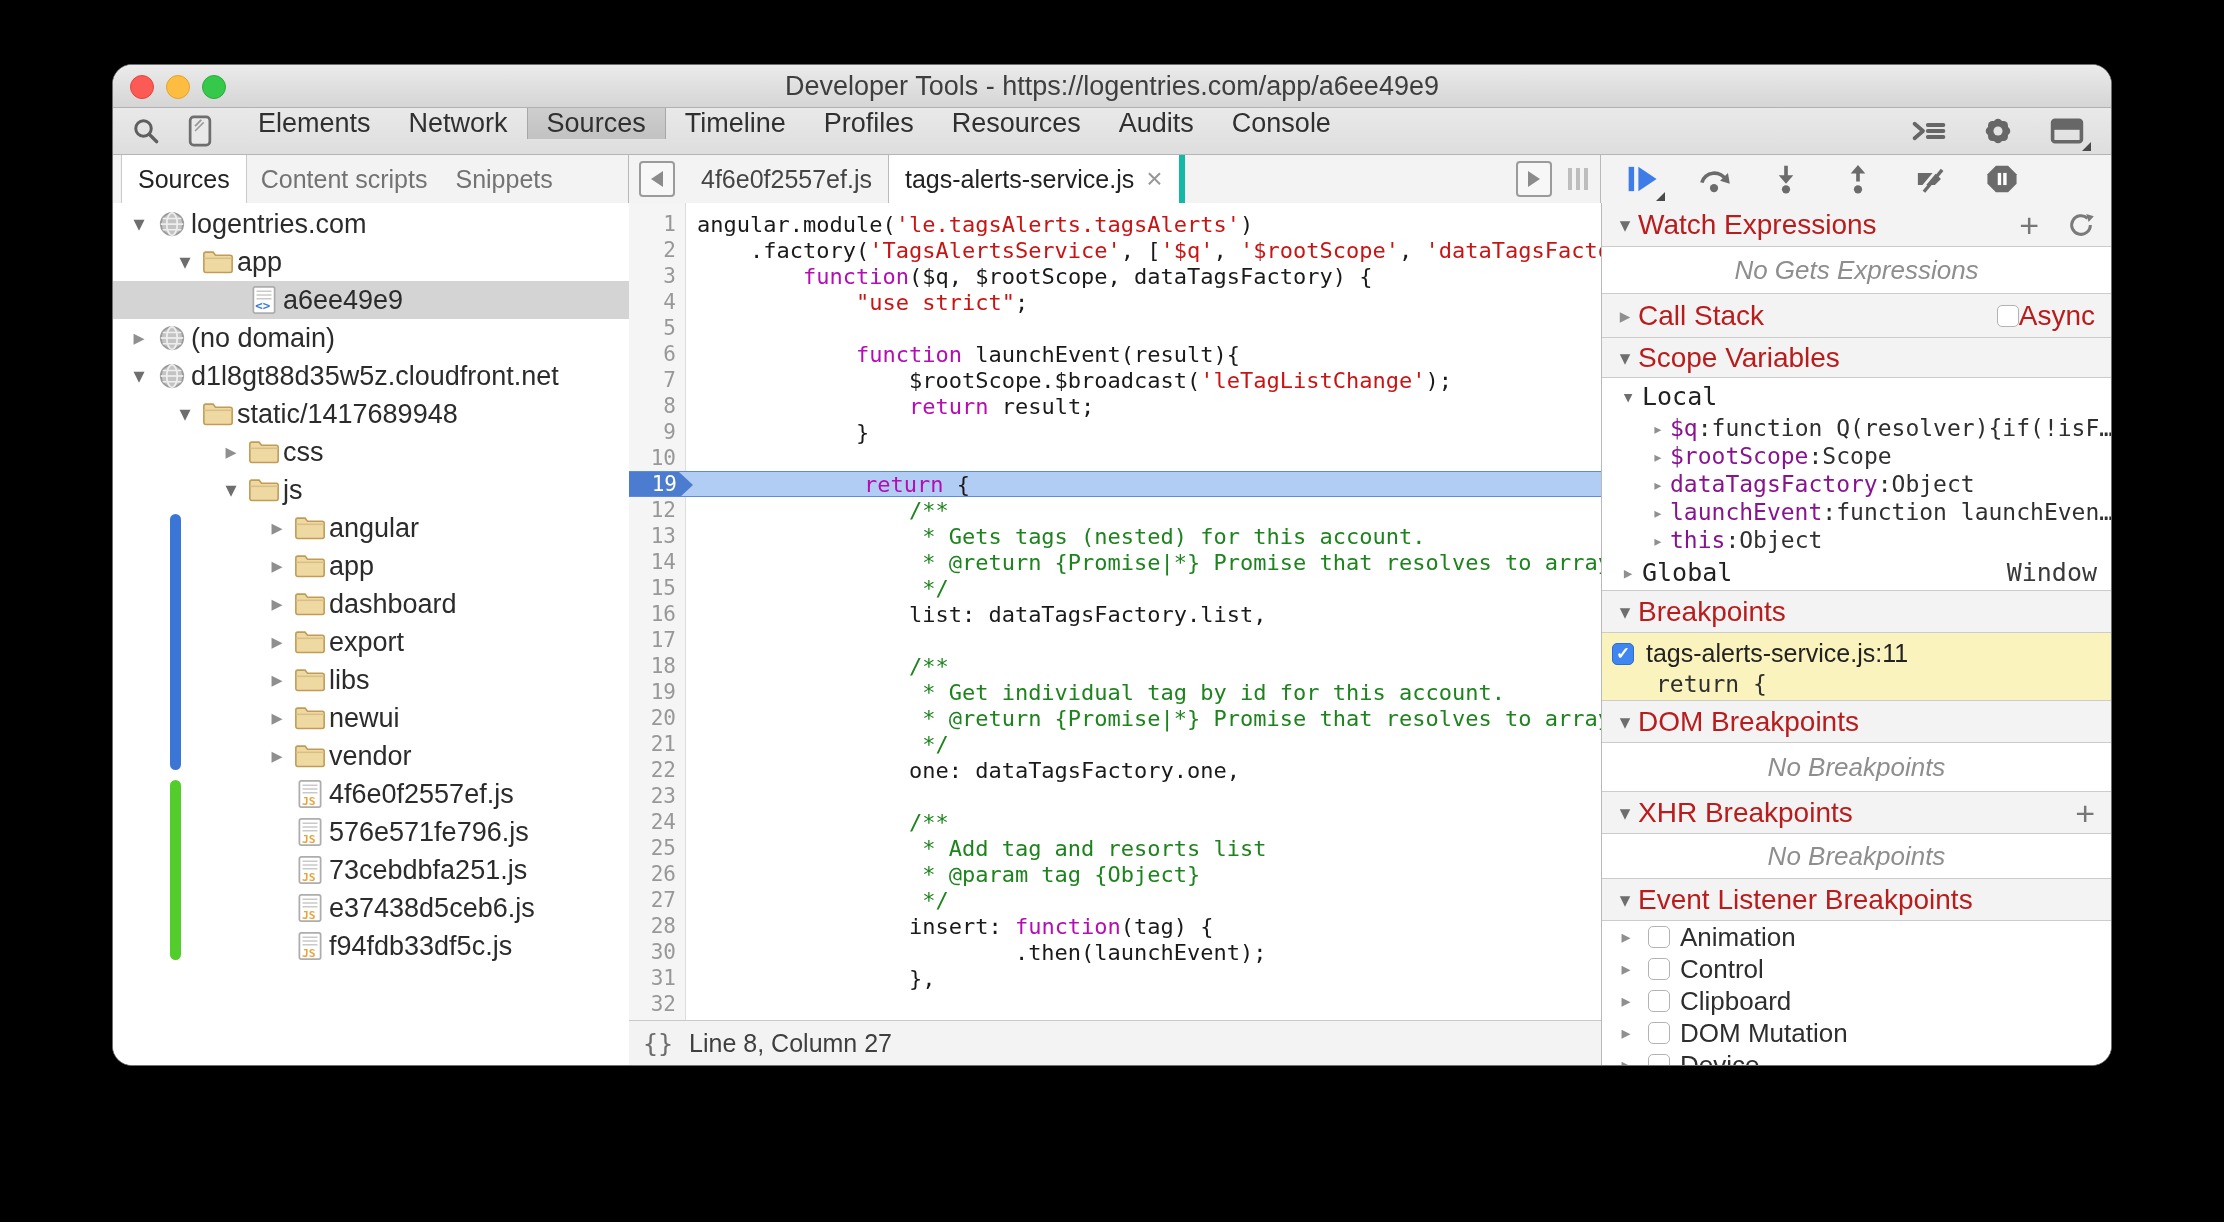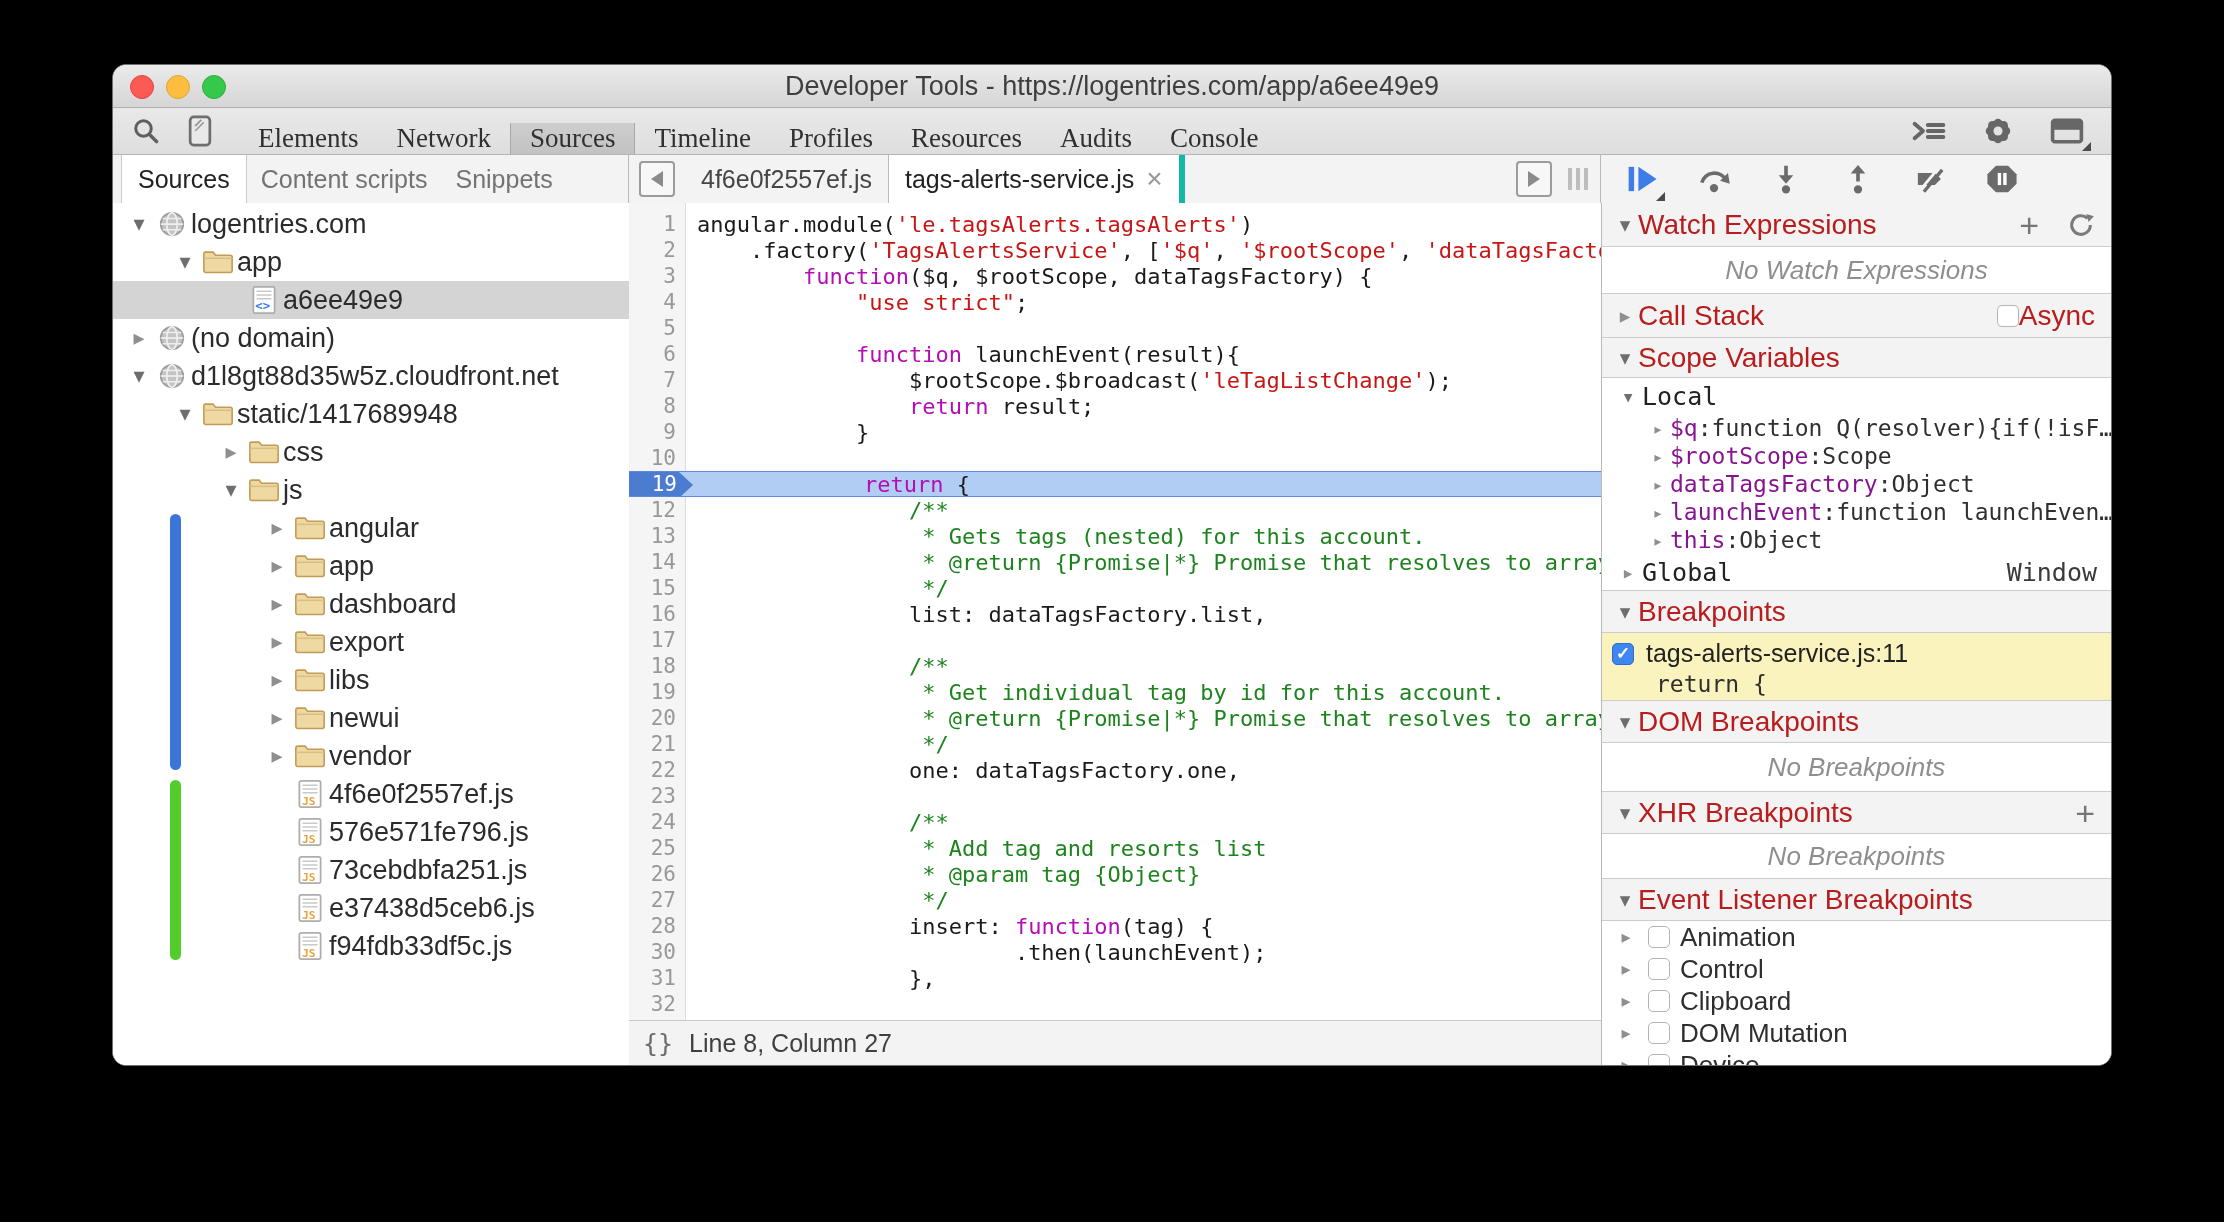--- a/index.html
+++ b/index.html
@@ -1,33 +1,33 @@
 <!DOCTYPE html>
 <html><head>
 <meta charset="utf-8">
 <style>
   html,body{margin:0;padding:0;}
   body{width:2224px;height:1222px;background:#000;position:relative;overflow:hidden;
        font-family:"Liberation Sans",sans-serif;-webkit-font-smoothing:antialiased;}
   .window{position:absolute;left:112px;top:64px;width:2000px;height:1002px;background:#fff;
-          border-radius:14px;overflow:hidden;box-shadow:0 24px 70px rgba(0,0,0,.65);border:1px solid #6f6f6f;box-sizing:border-box;}
+          border-radius:20px;overflow:hidden;box-shadow:0 24px 70px rgba(0,0,0,.65);border:1px solid #6f6f6f;box-sizing:border-box;}
   
   .titlebar{position:absolute;left:0;top:0;right:0;height:42px;
             background:linear-gradient(#ebebeb,#d5d5d5);border-bottom:1px solid #b1b1b1;}
   .tl{position:absolute;top:10px;width:22px;height:22px;border-radius:50%;}
   .tl.red{left:17px;background:#fc5a54;border:1px solid #e2443f;}
   .tl.yel{left:53px;background:#fdbd40;border:1px solid #e0a430;}
   .tl.grn{left:89px;background:#35c84b;border:1px solid #2aad3c;}
   .title-text{position:absolute;left:0;right:0;top:0;height:42px;line-height:42px;text-align:center;
               font-size:27px;color:#3e3e3e;}
   
   .main-toolbar{position:absolute;left:0;top:43px;right:0;height:46px;display:flex;align-items:stretch;
                 background:linear-gradient(#e9e9e9,#dedede);border-bottom:1px solid #b5b5b5;}
   .mt-icons{display:flex;align-items:center;padding-left:18px;gap:26px;}
-  .mt-tabs{display:flex;align-items:flex-end;margin-left:26px;font-family:Liberation Serif, serif;}
+  .mt-tabs{display:flex;align-items:flex-start;margin-left:26px;}
   .mt-tab{display:flex;align-items:center;padding:0 19px;font-size:27px;color:#303030;cursor:default;}
   .mt-tab.selected{background:linear-gradient(#cecece,#c2c2c2);border-left:1px solid #a7a7a7;border-right:1px solid #a7a7a7;}
   .mt-right{margin-left:auto;display:flex;align-items:center;gap:34px;padding-right:26px;}
   .ibtn{display:flex;align-items:center;justify-content:center;position:relative;}
   
   .pane-header{position:absolute;left:0;top:90px;right:0;height:48px;background:#f3f3f3;
                border-bottom:1px solid #c9c9c9;display:flex;}
   .ph-left{width:516px;border-right:1px solid #b9b9b9;display:flex;align-items:center;box-sizing:border-box;}
   .ph-center{width:972px;border-right:1px solid #b9b9b9;display:flex;align-items:stretch;box-sizing:border-box;position:relative;}
   .ph-right{flex:1;display:flex;align-items:center;gap:38px;padding-left:24px;}
@@ -605,21 +605,21 @@
       <span class="sec-right">
         <span class="plus">+</span>
         <span class="ibtn">
           <svg width="28" height="28" viewBox="0 0 24 24">
               <path d="M20 12a8 8 0 1 1-2.4-5.7" fill="none" stroke="#7a7a7a" stroke-width="2.6"></path>
               <polygon points="16.5,2.5 23,4.5 18.5,9.5" fill="#7a7a7a"></polygon>
             </svg>
         </span>
       </span>
     </div>
-    <div class="empty-msg" style="height:46px;">No Watch Expressions</div>
+    <div class="empty-msg" style="height:46px;">No Gets Expressions</div>
 
     <div class="sec-head" style="height:44px;">
       <span class="disc closed">▸</span>
       <span class="sec-label">Call Stack</span>
       <span class="sec-right" style="gap:0;">
         <span class="cbox"></span>
         <span class="sec-label">Async</span>
       </span>
     </div>
 

